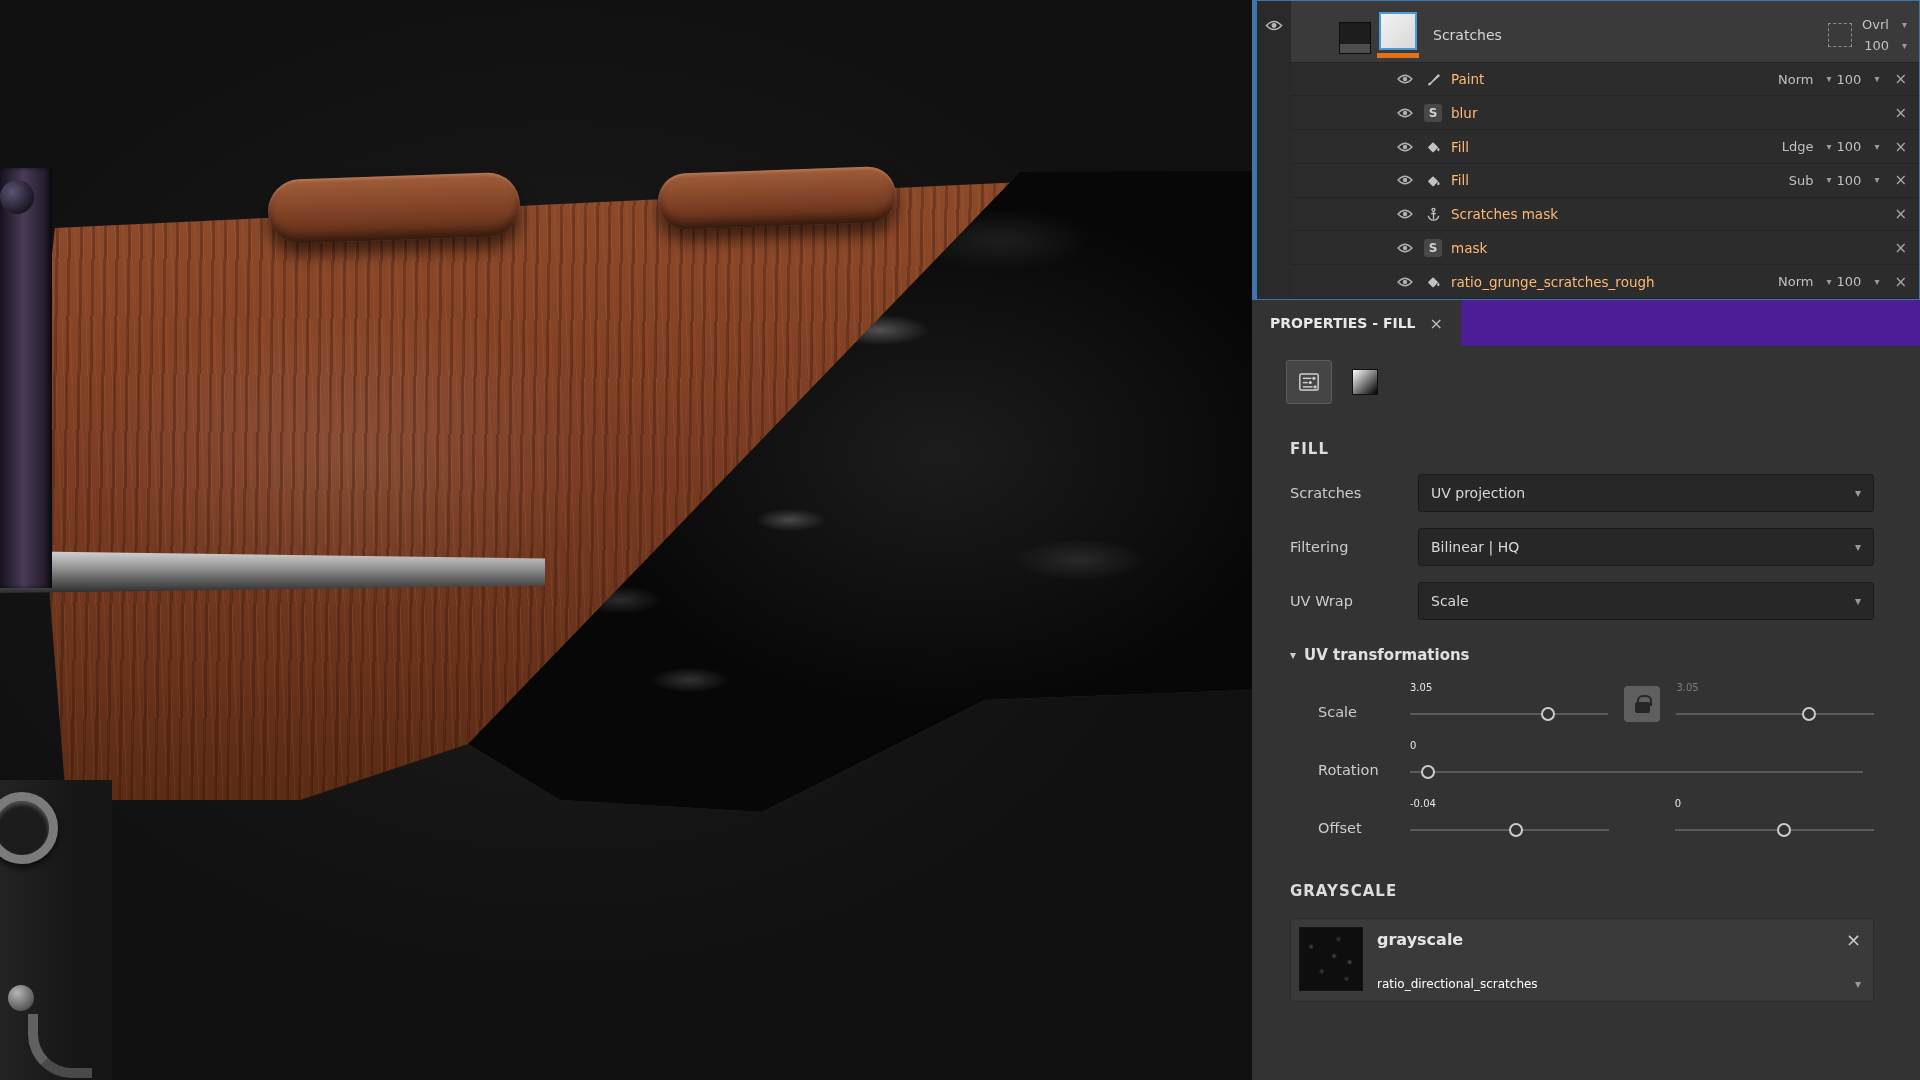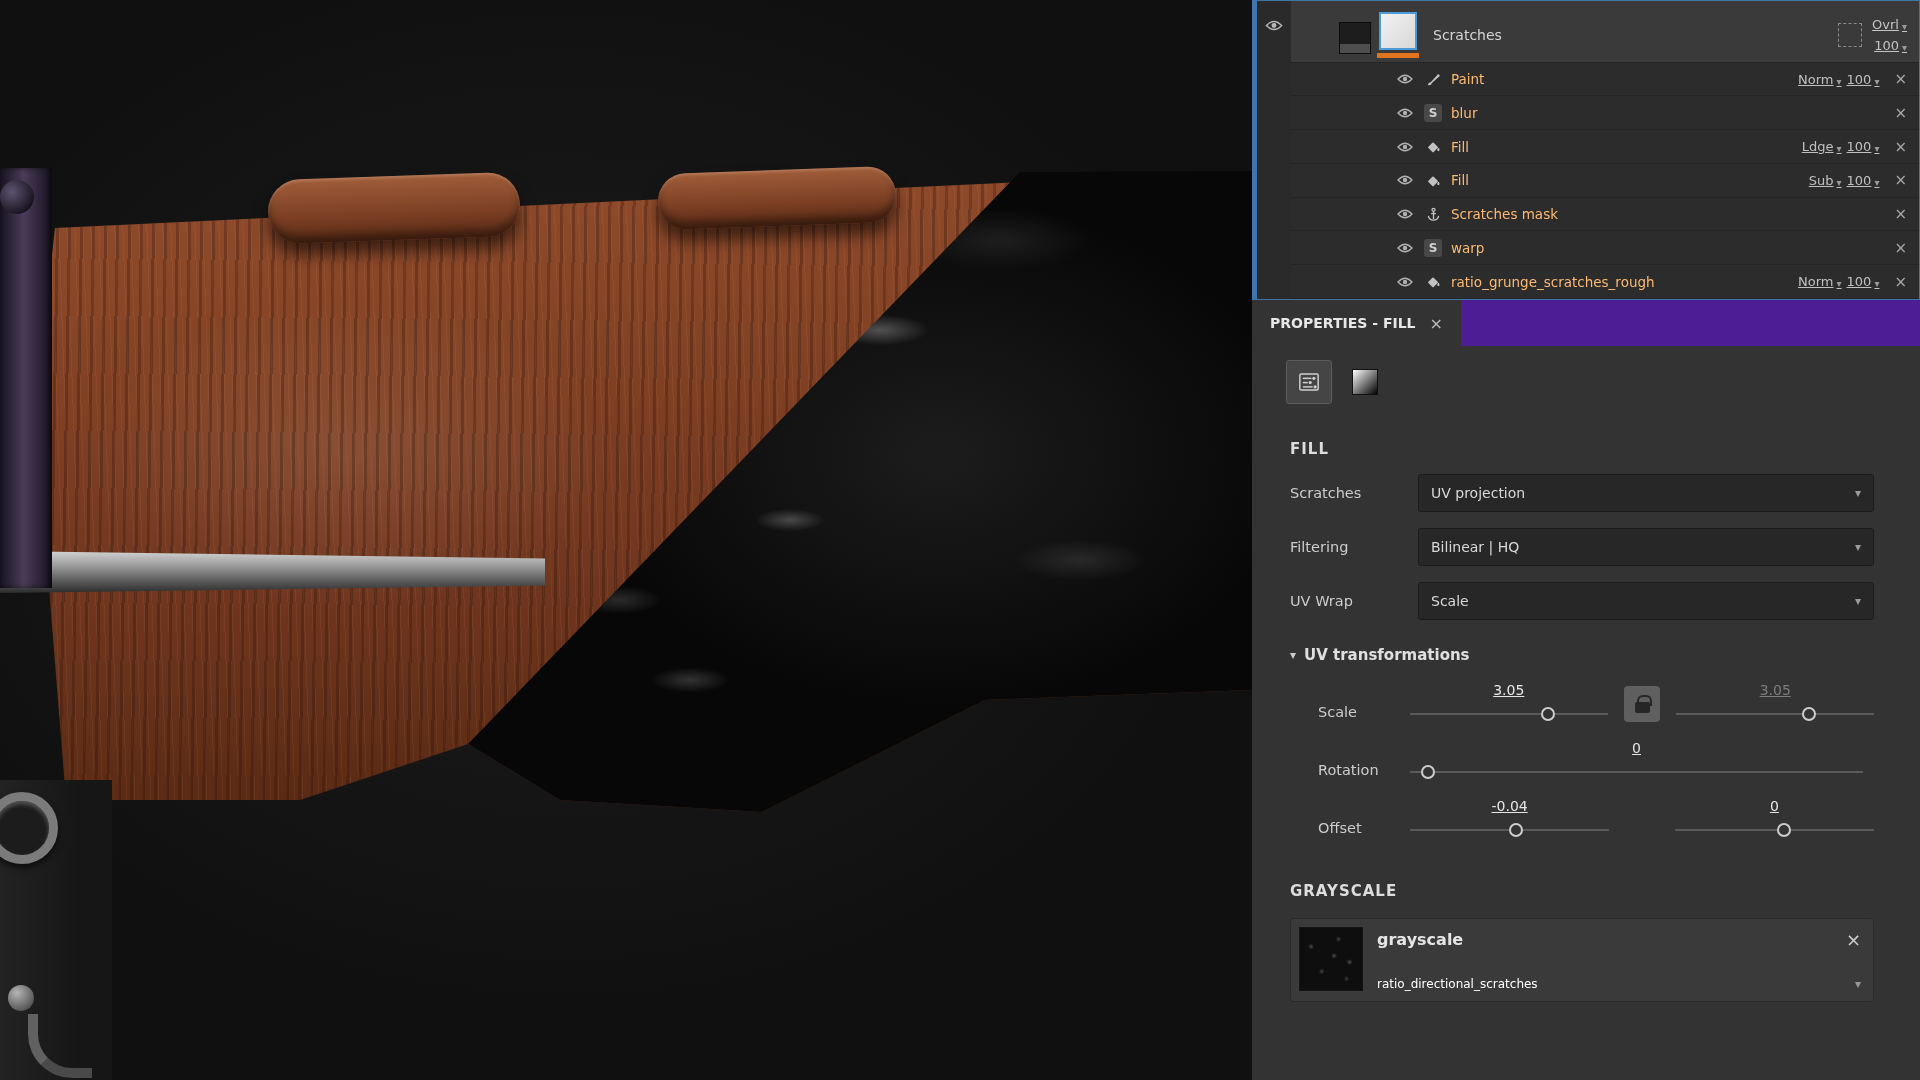--- a/index.html
+++ b/index.html
@@ -69,21 +69,21 @@
   .layers-rows { flex:1; display:flex; flex-direction:column; }
   .layer-header-row { height:62px; background:#3a3a3a; display:flex; align-items:center; padding:8px 12px 0 48px; border-bottom:1px solid #242424; }
   .thumb-mask { width:32px; height:32px; background:linear-gradient(180deg,#1d1d1d 70%,#4e4e4e 70%); border:1px solid #0d0d0d; margin-right:6px; margin-top:6px; }
   .thumb-wrap { display:flex; flex-direction:column; align-items:center; margin-right:14px; }
   .thumb-content { width:38px; height:38px; background:linear-gradient(135deg,#f2f2f2,#d8d8d8); border:2px solid #4c9bd8; }
   .thumb-underline { width:42px; height:5px; background:#e0731d; margin-top:3px; }
   .layer-title { font-size:14px; color:#d6d6d6; }
   .header-right { margin-left:auto; display:flex; align-items:center; gap:10px; }
   .dashed-thumb { width:24px; height:24px; border:1px dashed #8a8a8a; }
   .header-combos { display:flex; flex-direction:column; align-items:flex-end; gap:6px; font-size:13px; color:#c4c4c4; }
-  .combo-inline { display:flex; align-items:flex-end; gap:3px; cursor:default;text-decoration:underline; }
+  .combo-inline { display:flex; align-items:center; gap:13px; cursor:default; }
   .chev { font-size:10px; color:#9a9a9a; line-height:1; }
   .layer-row { height:34px; display:flex; align-items:center; padding:0 12px 0 106px; border-bottom:1px solid #242424; background:#2c2c2c; }
   .row-icon { width:20px; display:flex; justify-content:center; margin:0 8px 0 10px; }
   .sub-s { width:18px; height:18px; background:#484848; border-radius:3px; color:#d2d2d2; font-weight:bold; font-size:12px; display:flex; align-items:center; justify-content:center; }
   .row-label { font-size:13.5px; color:#fdba74; white-space:nowrap; }
   .row-right { margin-left:auto; display:flex; align-items:center; gap:5px; font-size:13px; color:#c0c0c0; }
   .row-close { color:#a8a8a8; font-size:15px; margin-left:10px; cursor:default; }
   .eye-btn { display:flex; align-items:center; }
 
   
@@ -106,21 +106,21 @@
   .prop-label { width:128px; font-size:14.5px; color:#cccccc; flex-shrink:0; }
   .dropdown { flex:1; height:38px; background:#272727; border:1px solid #1b1b1b; border-radius:3px;
     display:flex; align-items:center; padding:5px 12px; font-size:14px; color:#d8d8d8; cursor:default; }
   .dropdown .chev { margin-left:auto; font-size:12px; }
   .collapse-header { display:flex; align-items:center; gap:8px; margin-top:26px; font-size:15px; font-weight:bold; color:#e0e0e0; }
   .collapse-header .chev { font-size:12px; color:#cccccc; }
 
   .xform-row { display:flex; align-items:flex-end; margin-top:18px; }
   .xform-label { width:92px; margin-left:28px; font-size:14.5px; color:#cccccc; padding-bottom:2px; flex-shrink:0; }
   .slider-col { display:flex; flex-direction:column; }
-  .slider-col .val { height:20px; font-size:14px; color:#e6e6e6; text-align:center;text-decoration:underline; }
+  .slider-col .val { height:20px; font-size:10px; color:#e6e6e6; text-align:left; }
   .slider-col .val.muted { color:#7d7d7d; }
   .slider { position:relative; height:16px; margin-top:4px; }
   .slider .track { position:absolute; top:7px; left:0; right:0; height:2px; background:#5a5a5a; }
   .slider .knob { position:absolute; top:1px; width:14px; height:14px; border-radius:50%;
     background:#333; border:2px solid #cdcdcd; }
   .w184 { width:225px; }
   .w453 { width:453px; }
   .lock-btn { width:42px; height:36px; background:#5f5f5f; border-radius:4px; margin:0 16px;
     display:flex; align-items:center; justify-content:center; align-self:flex-end; }
   .lock-glyph { position:relative; width:15px; height:11px; background:#262626; border-radius:2px; margin-top:7px; }
@@ -324,21 +324,21 @@
         <div class="layer-row">
           <span class="eye-btn">
             <svg class="icon" width="16" height="12" viewBox="0 0 16 12">
                 <path d="M1 6 Q8 -1.5 15 6 Q8 13.5 1 6 Z" fill="none" stroke="#b0b0b0" stroke-width="1.3"></path>
                 <circle cx="8" cy="6" r="2.2" fill="#b0b0b0"></circle>
               </svg>
           </span>
           <span class="row-icon">
               <span class="sub-s">S</span>
             </span>
-          <span class="row-label">warp</span>
+          <span class="row-label">mask</span>
           <div class="row-right">
             <span class="row-close">×</span>
           </div>
         </div>
 
         <div class="layer-row">
           <span class="eye-btn">
             <svg class="icon" width="16" height="12" viewBox="0 0 16 12">
                 <path d="M1 6 Q8 -1.5 15 6 Q8 13.5 1 6 Z" fill="none" stroke="#b0b0b0" stroke-width="1.3"></path>
                 <circle cx="8" cy="6" r="2.2" fill="#b0b0b0"></circle>

